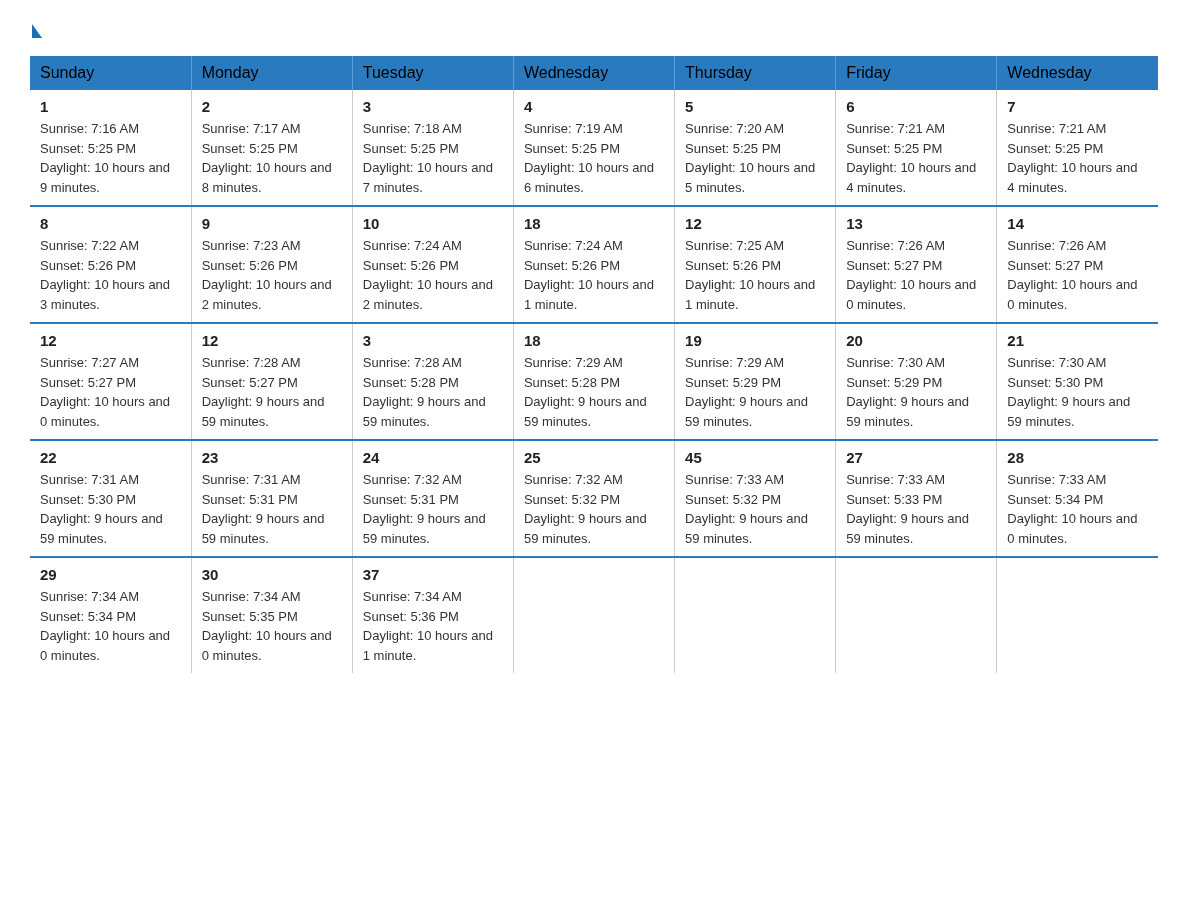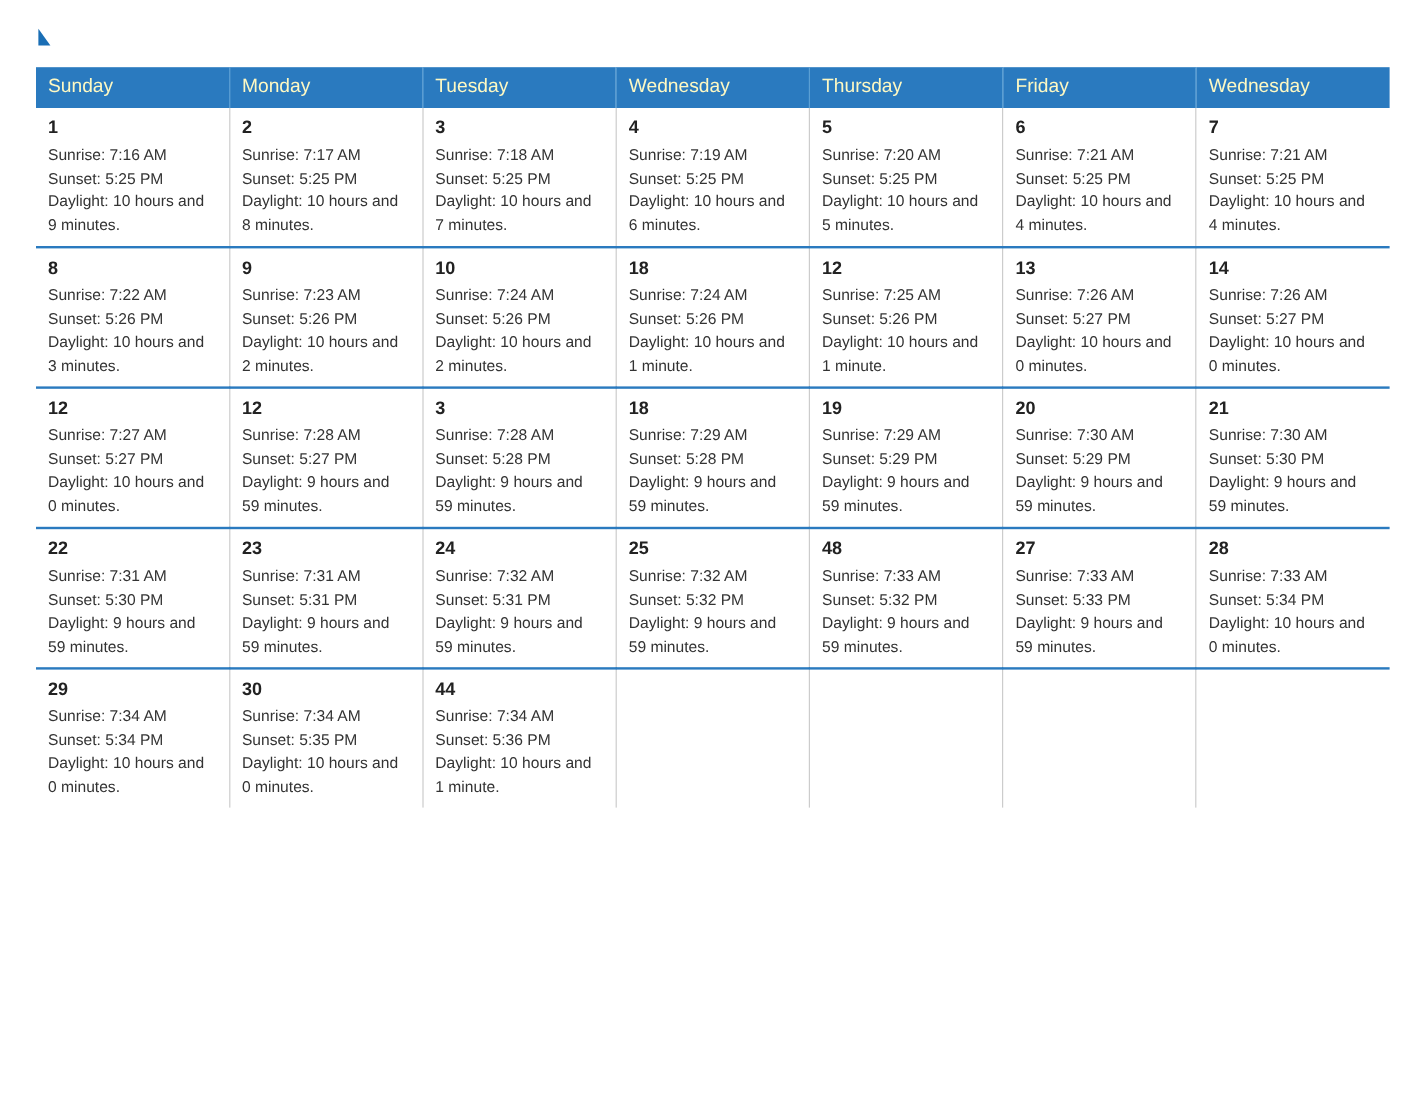--- a/index.html
+++ b/index.html
@@ -58,21 +58,21 @@
       margin-top: 4px;
     }
     table {
       width: 100%;
       border-collapse: collapse;
     }
     thead tr {
       background-color: #2a7abf;
     }
     thead th {
-      color: #fef9c3;
+      color: #000000;
       padding: 8px 10px;
       text-align: left;
       font-size: 16px;
       font-weight: normal;
       border-right: 1px solid #5a9fd4;
     }
     thead th:last-child {
       border-right: none;
     }
     tbody tr {
@@ -340,21 +340,21 @@
       </td>
         <td>
         <span class="day-number">25</span>
         <div class="day-info">
           Sunrise: 7:32 AM<br>
           Sunset: 5:32 PM<br>
           Daylight: 9 hours and 59 minutes.
         </div>
       </td>
         <td>
-        <span class="day-number">48</span>
+        <span class="day-number">45</span>
         <div class="day-info">
           Sunrise: 7:33 AM<br>
           Sunset: 5:32 PM<br>
           Daylight: 9 hours and 59 minutes.
         </div>
       </td>
         <td>
         <span class="day-number">27</span>
         <div class="day-info">
           Sunrise: 7:33 AM<br>
@@ -382,21 +382,21 @@
       </td>
         <td>
         <span class="day-number">30</span>
         <div class="day-info">
           Sunrise: 7:34 AM<br>
           Sunset: 5:35 PM<br>
           Daylight: 10 hours and 0 minutes.
         </div>
       </td>
         <td>
-        <span class="day-number">44</span>
+        <span class="day-number">37</span>
         <div class="day-info">
           Sunrise: 7:34 AM<br>
           Sunset: 5:36 PM<br>
           Daylight: 10 hours and 1 minute.
         </div>
       </td>
         <td class="empty-cell"></td>
         <td class="empty-cell"></td>
         <td class="empty-cell"></td>
         <td class="empty-cell"></td>

